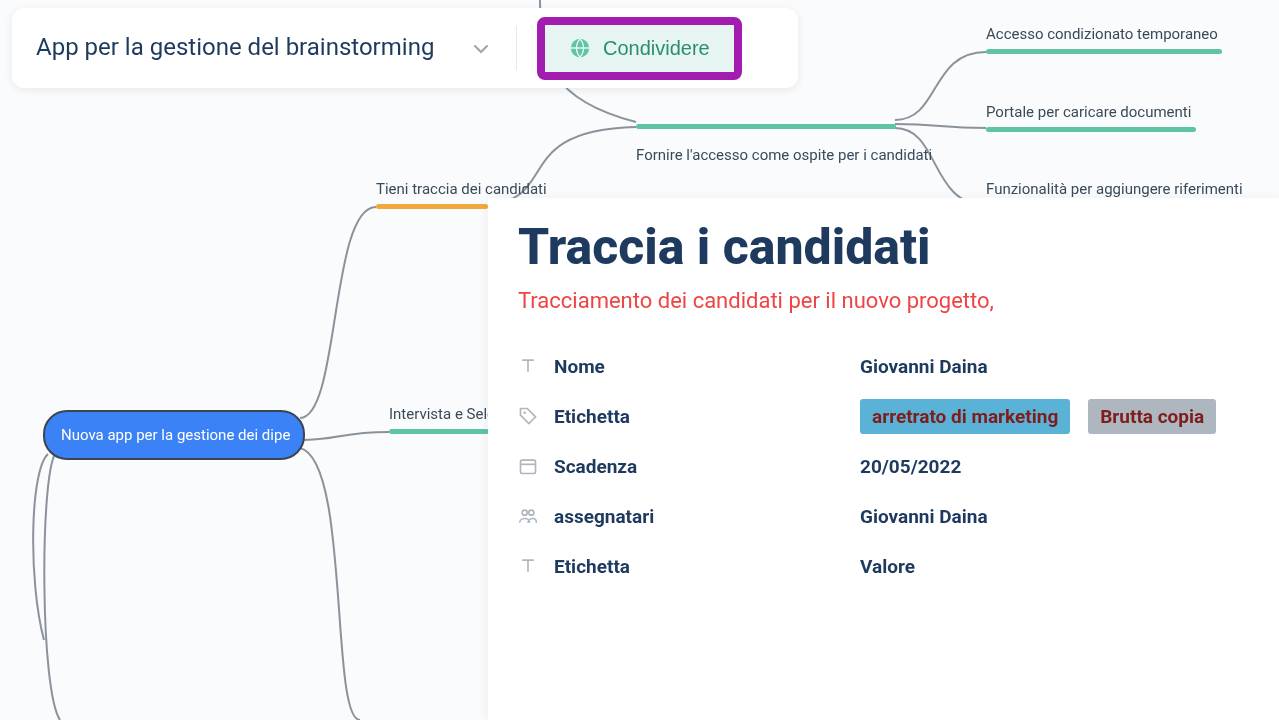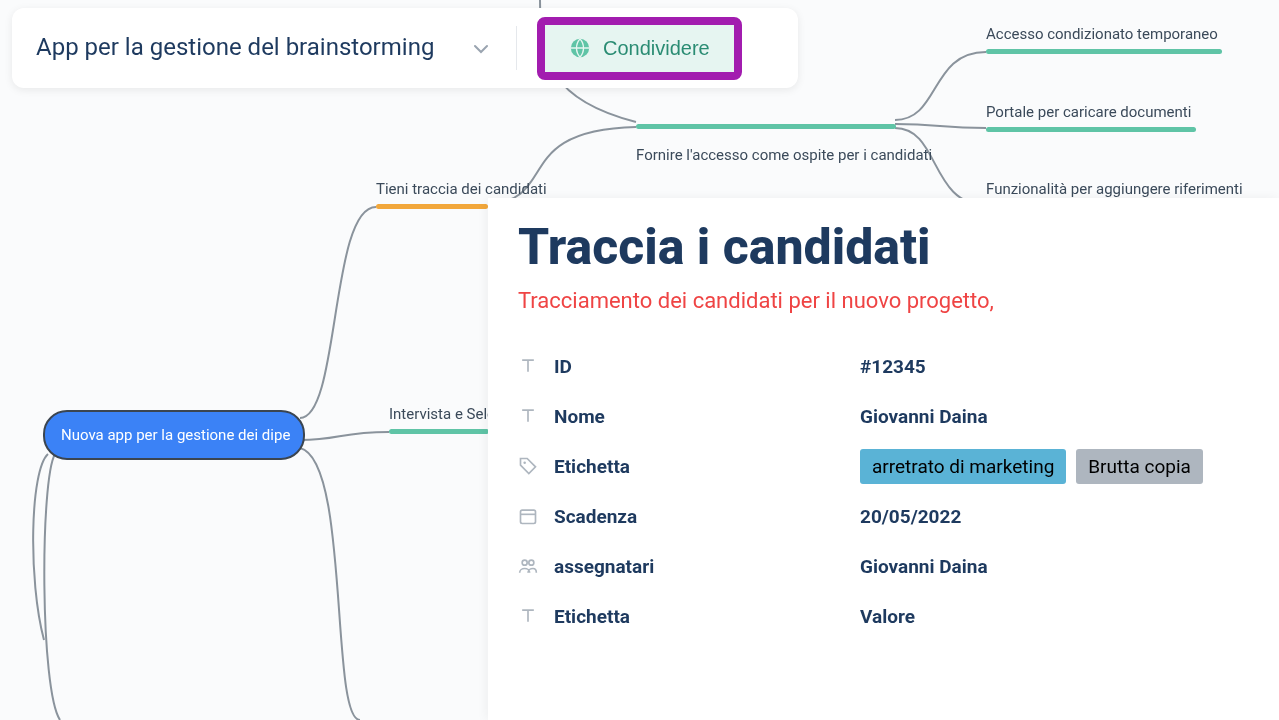--- a/index.html
+++ b/index.html
@@ -117,23 +117,23 @@
   .prop-value {
     font-size: 19px;
     font-weight: 700;
     color: #1e3a5f;
   }
   .tag {
     display: inline-block;
     padding: 6px 12px;
     border-radius: 3px;
     font-size: 19px;
-    font-weight: 400;
-    color: #000000;
-    margin-right: 6px;
+    font-weight: 700;
+    color: #7f1d1d;
+    margin-right: 14px;
   }
   .tag-blue { background: #5ab3d6; }
   .tag-grey { background: #aeb6bf; }
 </style>
 </head>
 <body>
 
 <svg class="canvas" width="1279" height="720">
   <g stroke="#8a939c" stroke-width="2" fill="none">
 
@@ -191,27 +191,20 @@
       <path d="M2 12h20M12 2a15 15 0 010 20M12 2a15 15 0 000 20" stroke="#e6f5f1" stroke-width="1.5" fill="none"></path>
     </svg>
     <span>Condividere</span>
   </button>
 </div>
 
 <div class="panel">
   <h1>Traccia i candidati</h1>
   <div class="subtitle">Tracciamento dei candidati per il nuovo progetto,</div>
 
-  <div class="prop-row">
-    <svg class="prop-icon" viewBox="0 0 24 24">
-        <path d="M5 5h14M12 5v14" stroke="#aeb6bf" stroke-width="2" fill="none"></path>
-      </svg>
-    <div class="prop-label">ID</div>
-    <div class="prop-value">#12345</div>
-  </div>
 
   <div class="prop-row">
     <svg class="prop-icon" viewBox="0 0 24 24">
         <path d="M5 5h14M12 5v14" stroke="#aeb6bf" stroke-width="2" fill="none"></path>
       </svg>
     <div class="prop-label">Nome</div>
     <div class="prop-value">Giovanni Daina</div>
   </div>
 
   <div class="prop-row">

